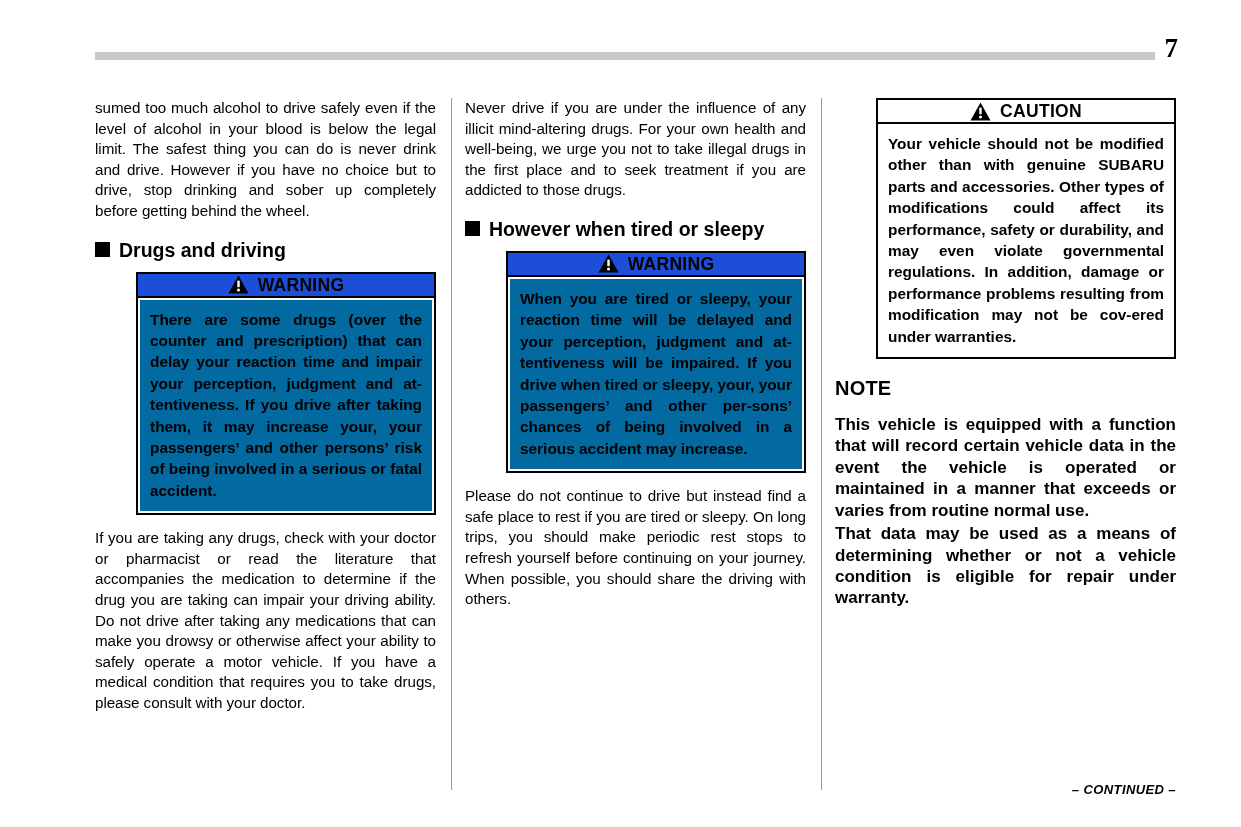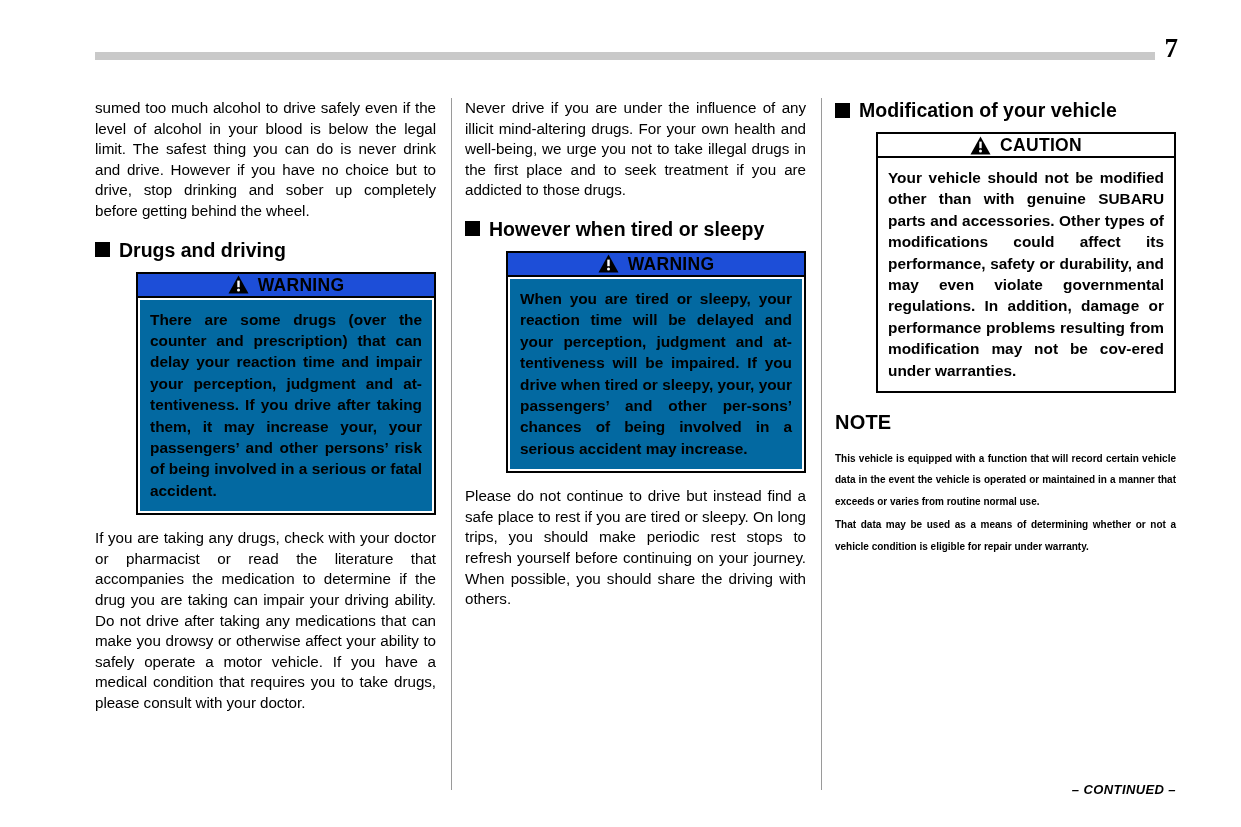--- a/index.html
+++ b/index.html
@@ -153,21 +153,21 @@
   
   .note-block { margin-top: 17px; }
   .note-title {
     font-size: 20px;
     font-weight: bold;
     line-height: 24px;
     margin: 0 0 14px 0;
     letter-spacing: 0.2px;
   }
   .note-para {
-    font-size: 10px;
+    font-size: 17px;
     line-height: 21.4px;
     font-weight: bold;
     text-align: justify;
     text-justify: inter-word;
     margin: 0 0 2px 0;
   }
   .note-para.last { margin-bottom: 0; }
 
   
   #footer-continued {
@@ -244,24 +244,20 @@
       <div class="alert-body shaded">
         <p>When you are tired or sleepy, your reaction time will be delayed and your perception, judgment and at-tentiveness will be impaired. If you drive when tired or sleepy, your, your passengers’ and other per-sons’ chances of being involved in a serious accident may increase.</p>
       </div>
     </div>
 
     <p class="body-text last">Please do not continue to drive but instead find a safe place to rest if you are tired or sleepy. On long trips, you should make periodic rest stops to refresh yourself before continuing on your journey. When possible, you should share the driving with others.</p>
   </div>
 
   <div class="column" id="col-3">
 
-    <div class="section-heading" style="margin-top:0;">
-      <span class="heading-bullet"></span>
-      <span class="heading-label">Modification of your vehicle</span>
-    </div>
 
     <div class="alert-block">
       <div class="alert-head plain">
         <span class="alert-head-inner">
           <svg class="warn-tri" width="21" height="19" viewBox="0 0 21 19">
             <polygon points="10.5,0.5 20.5,18.5 0.5,18.5" fill="#000000"></polygon>
             <rect x="9.3" y="5.6" width="2.4" height="6.6" fill="#ffffff"></rect>
             <circle cx="10.5" cy="15.1" r="1.5" fill="#ffffff"></circle>
           </svg>
           <span class="alert-title">CAUTION</span>

